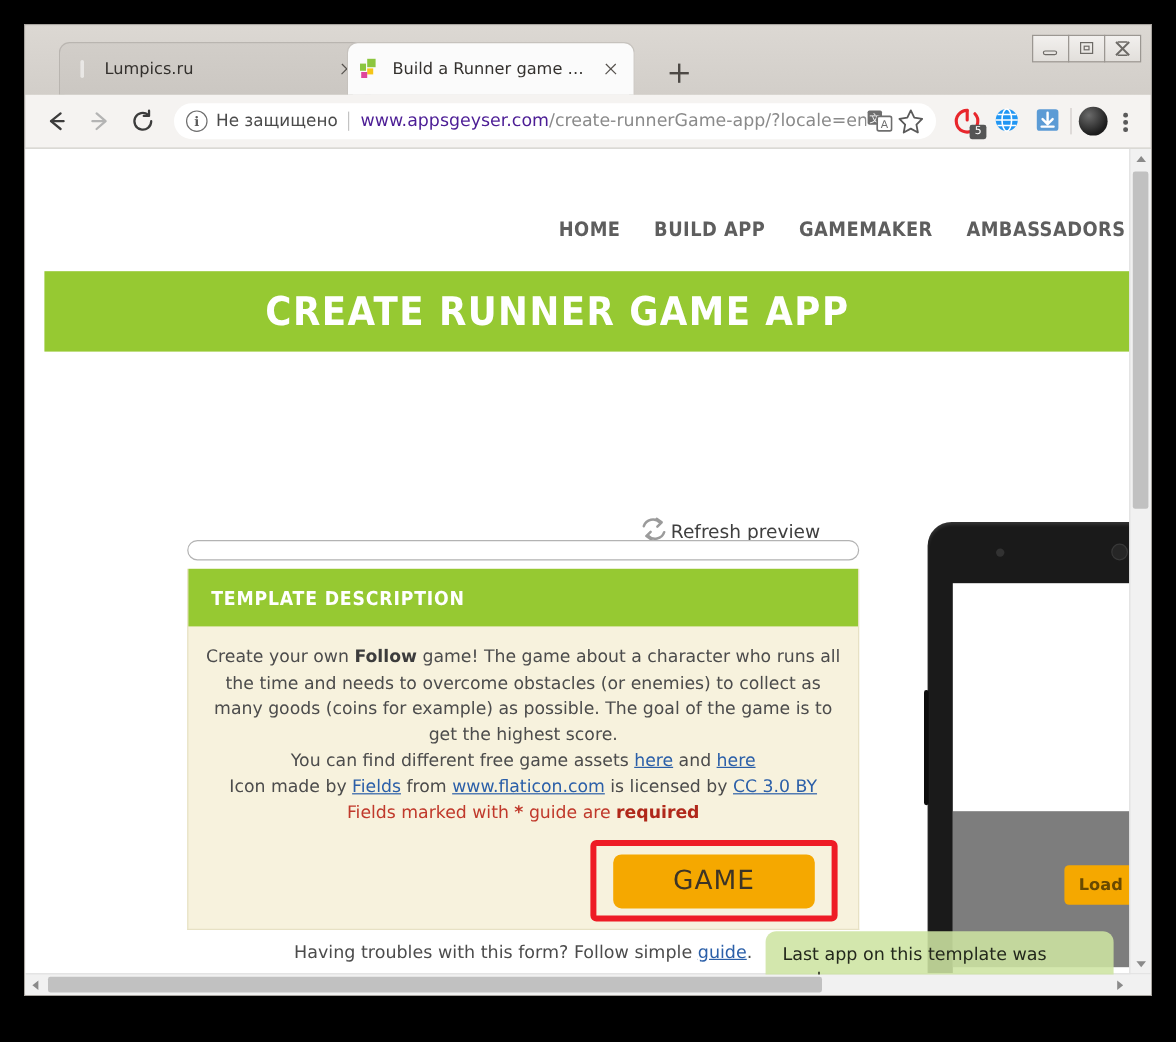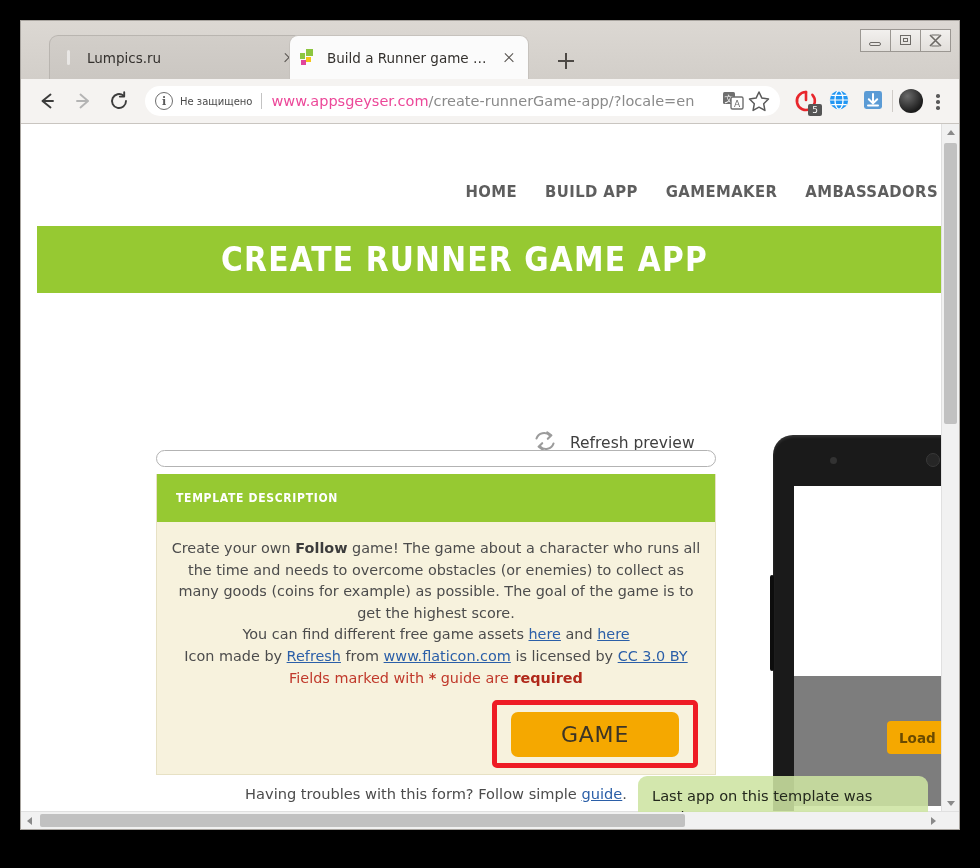--- a/index.html
+++ b/index.html
@@ -154,24 +154,24 @@
     font-size: 14px;
     min-width: 0;
   }
   .info-ico {
     width: 16px; height: 16px; border-radius: 50%;
     border: 1.4px solid #6e6e6e; color: #5a5a5a;
     font-size: 11px; font-family: "DejaVu Serif", serif;
     display: flex; align-items: center; justify-content: center;
     flex: 0 0 16px; margin-right: 7px; font-weight: bold;
   }
-  .notsecure { color: #4a4a4a; font-size: 10px; white-space: nowrap; }
+  .notsecure { color: #4a4a4a; font-size: 14px; white-space: nowrap; }
   .omni-sep { width: 1px; height: 16px; background: #c3c3c3; margin: 0 9px; flex: 0 0 1px; }
   .urltext { white-space: nowrap; overflow: hidden; font-size: 14.5px; }
-  .urltext .host { color: #ec4899; text-align: right; }
+  .urltext .host { color: #4c1d95; text-align: right; }
   .urltext .path { color: #8a8a8a; }
   .omni-right { margin-left: auto; display: flex; align-items: center; gap: 2px; padding-right: 2px;}
   .translate-ico {
     width: 22px; height: 20px; position: relative; cursor: pointer;
   }
   .star-ico { width: 26px; height: 26px; position: relative; cursor: pointer; }
 
   .ext-icons { display: flex; align-items: center; gap: 10px; margin-left: 8px; }
   .ext { width: 24px; height: 24px; position: relative; cursor: pointer; }
   .ext-badge {
@@ -228,21 +228,21 @@
     font-weight: bold;
     font-size: 33px;
     letter-spacing: 1.2px;
     color: #ffffff;
     padding-right: 60px;
   }
 
   .refresh-row {
     position: absolute;
     left: 510px; top: 303px;
-    display: flex; align-items: center; gap: 11px;
+    display: flex; align-items: center; 
     cursor: pointer;
   }
   .refresh-label { font-size: 15.5px; color: #3f3f3f; }
 
   .form-col {
     position: absolute;
     left: 135px; top: 326px;
     width: 560px;
   }
   .progressbar {
@@ -258,21 +258,21 @@
     border-top: none;
     background: #f7f2dd;
   }
   .panel-head {
     background: #96c932;
     height: 48px;
     display: flex; align-items: center;
     padding-left: 19px;
     font-family: "DejaVu Sans Condensed","Liberation Sans", sans-serif;
     font-weight: bold;
-    font-size: 12px;
+    font-size: 16px;
     letter-spacing: .7px;
     color: #fff;
   }
   .panel-body {
     padding: 16px 14px 6px 14px;
     text-align: center;
     font-size: 14.4px;
     line-height: 21.5px;
     color: #4c4c4c;
   }
@@ -571,21 +571,21 @@
         </div>
 
         <div class="form-col">
           <div class="progressbar"></div>
 
           <div class="panel">
             <div class="panel-head">TEMPLATE DESCRIPTION</div>
             <div class="panel-body">
               <div><span>Create your own </span><b>Follow</b><span> game! The game about a character who runs all the time and needs to overcome obstacles (or enemies) to collect as many goods (coins for example) as possible. The goal of the game is to get the highest score.</span></div>
               <div><span>You can find different free game assets </span><a href="#">here</a><span> and </span><a href="#">here</a></div>
-              <div><span>Icon made by </span><a href="#">Refresh</a><span> from </span><a href="#">www.flaticon.com</a><span> is licensed by </span><a href="#">CC 3.0 BY</a></div>
+              <div><span>Icon made by </span><a href="#">Fields</a><span> from </span><a href="#">www.flaticon.com</a><span> is licensed by </span><a href="#">CC 3.0 BY</a></div>
               <div class="req-line"><span>Fields marked with </span><span class="star">*</span><span> guide are </span><b>required</b></div>
             </div>
 
             <div class="next-wrap">
               <div class="next-highlight"></div>
               <button class="next-btn">GAME</button>
             </div>
           </div>
 
           <div class="troubles"><span>Having troubles with this form? Follow simple </span><a href="#">guide</a><span>.</span></div>

